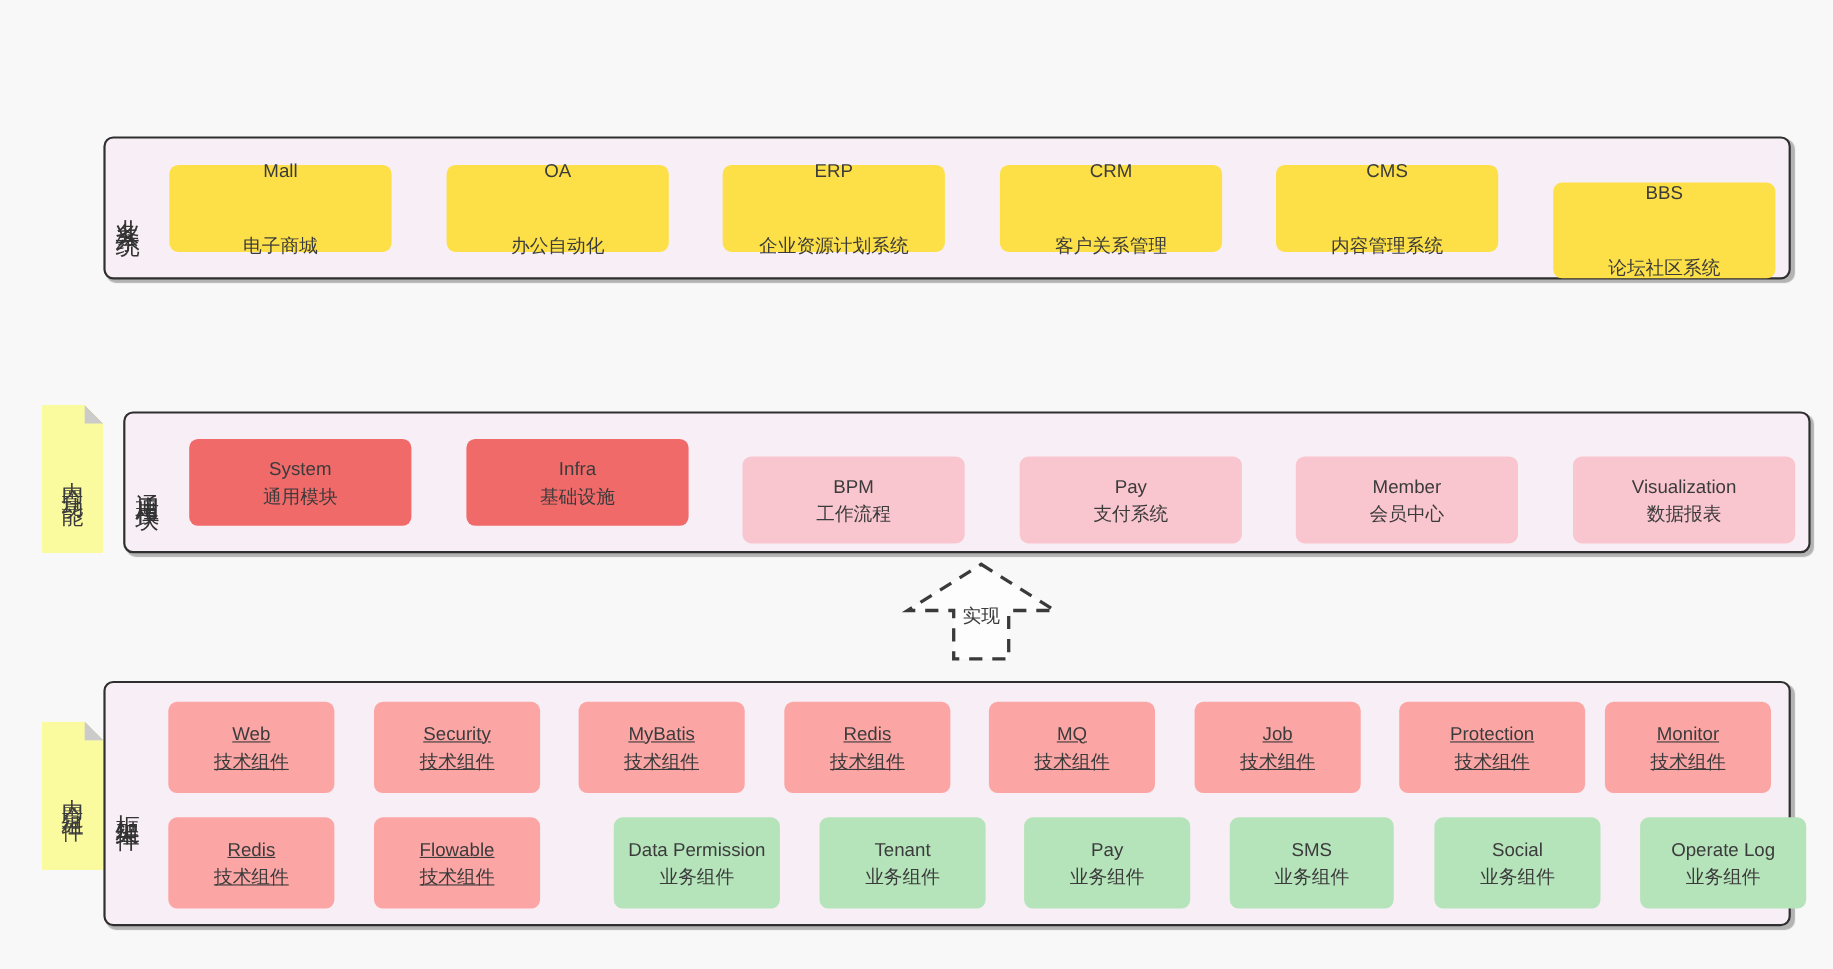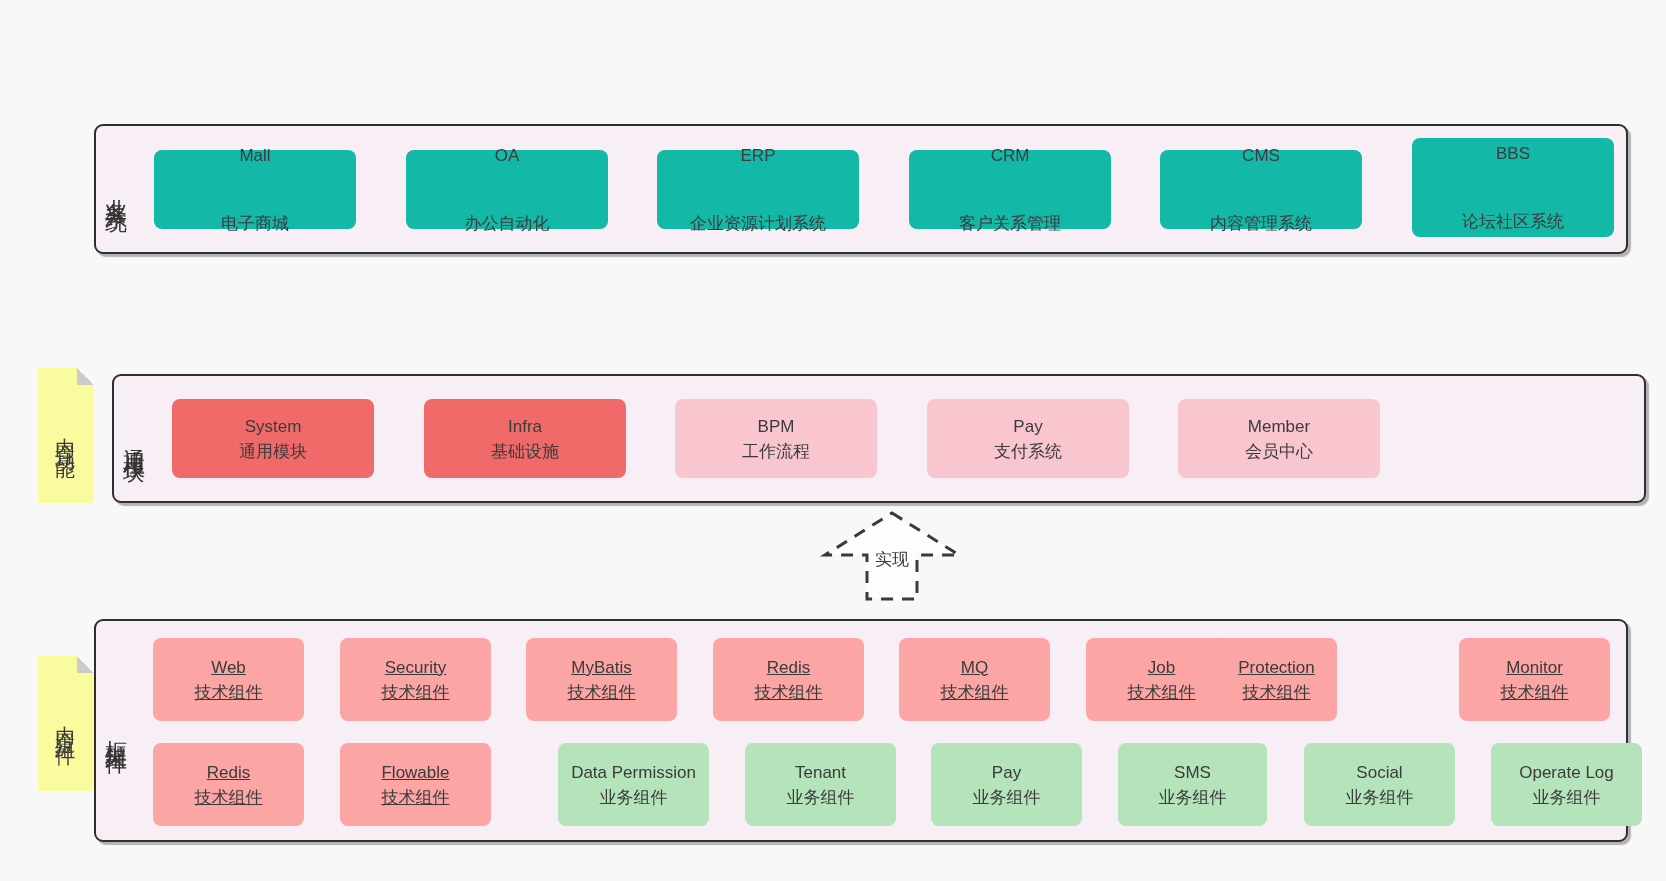--- a/index.html
+++ b/index.html
@@ -23,23 +23,23 @@
     display:flex; align-items:center; justify-content:center;
     writing-mode:vertical-rl; text-orientation:upright;
     font-size:22px; letter-spacing:4px; color:#333;
   }
   .box {
     position:absolute; border-radius:8px;
     display:flex; flex-direction:column; align-items:center; justify-content:center;
     text-align:center; font-size:17px; line-height:25px; color:#3b3b3b;
     padding:2px; box-sizing:border-box;
   }
-  .blue   { background:#14b8a6;gap:43px; }
+  .blue   { background:#fde047;gap:43px; }
   .red    { background:#f16a6a; }
-  .pink   { background:#f9c6cf; }
+  .pink   { background:#f9c6cf;margin-top:16px; }
   .green  { background:#fca5a5;text-decoration:underline; }
   .lgreen { background:#b5e3ba;margin-left:32px; }
 
   .sticky {
     position:absolute; width:56px; background:#fafa9f;
     display:flex; align-items:center; justify-content:center;
     writing-mode:vertical-rl; text-orientation:upright;
     font-size:20px; letter-spacing:7px; color:#3b3b3b;
     clip-path:polygon(0 0, calc(100% - 17px) 0, 100% 17px, 100% 100%, 0 100%);
     border-radius:2px;
@@ -82,21 +82,21 @@
       <span>企业资源计划系统</span>
     </div>
     <div class="box blue" style="left:813px; top:24px; width:202px; height:79px">
       <span>CRM</span>
       <span>客户关系管理</span>
     </div>
     <div class="box blue" style="left:1064px; top:24px; width:202px; height:79px">
       <span>CMS</span>
       <span>内容管理系统</span>
     </div>
-    <div class="box blue" style="left:1316px; top:12px; width:202px; height:99px">
+    <div class="box blue" style="left:1316px; top:40px; width:202px; height:87px">
       <span>BBS</span>
       <span>论坛社区系统</span>
     </div>
   </section>
 
 
   <section class="panel" style="left:112px; top:374px; width:1534px; height:129px">
     <div class="vlabel">通用模块</div>
 
     <div class="box red" style="left:58px; top:23px; width:202px; height:79px">
@@ -111,20 +111,24 @@
       <span>BPM</span>
       <span>工作流程</span>
     </div>
     <div class="box pink" style="left:813px; top:23px; width:202px; height:79px">
       <span>Pay</span>
       <span>支付系统</span>
     </div>
     <div class="box pink" style="left:1064px; top:23px; width:202px; height:79px">
       <span>Member</span>
       <span>会员中心</span>
+    </div>
+    <div class="box pink" style="left:1316px; top:23px; width:202px; height:79px">
+      <span>Visualization</span>
+      <span>数据报表</span>
     </div>
   </section>
 
   <div class="arrow" style="left:822px; top:510px">
     <svg viewBox="0 0 140 92">
       <polygon points="70,3 137,45 95,45 95,89 45,89 45,45 3,45" fill="#fdfdfd" stroke="#3a3a3a" stroke-width="3" stroke-dasharray="12 9" stroke-linejoin="miter"></polygon>
     </svg>
     <div class="arrow-label">
       <span>实现</span>
     </div>
@@ -150,21 +154,21 @@
       <span>技术组件</span>
     </div>
     <div class="box green" style="left:803px; top:17px; width:151px; height:83px">
       <span>MQ</span>
       <span>技术组件</span>
     </div>
     <div class="box green" style="left:990px; top:17px; width:151px; height:83px">
       <span>Job</span>
       <span>技术组件</span>
     </div>
-    <div class="box green" style="left:1120px; top:17px; width:121px; height:83px">
+    <div class="box green" style="left:1176px; top:17px; width:169px; height:83px">
       <span>Protection</span>
       <span>技术组件</span>
     </div>
     <div class="box green" style="left:1363px; top:17px; width:151px; height:83px">
       <span>Monitor</span>
       <span>技术组件</span>
     </div>
 
     <div class="box green" style="left:57px; top:122px; width:151px; height:83px">
       <span>Redis</span>

